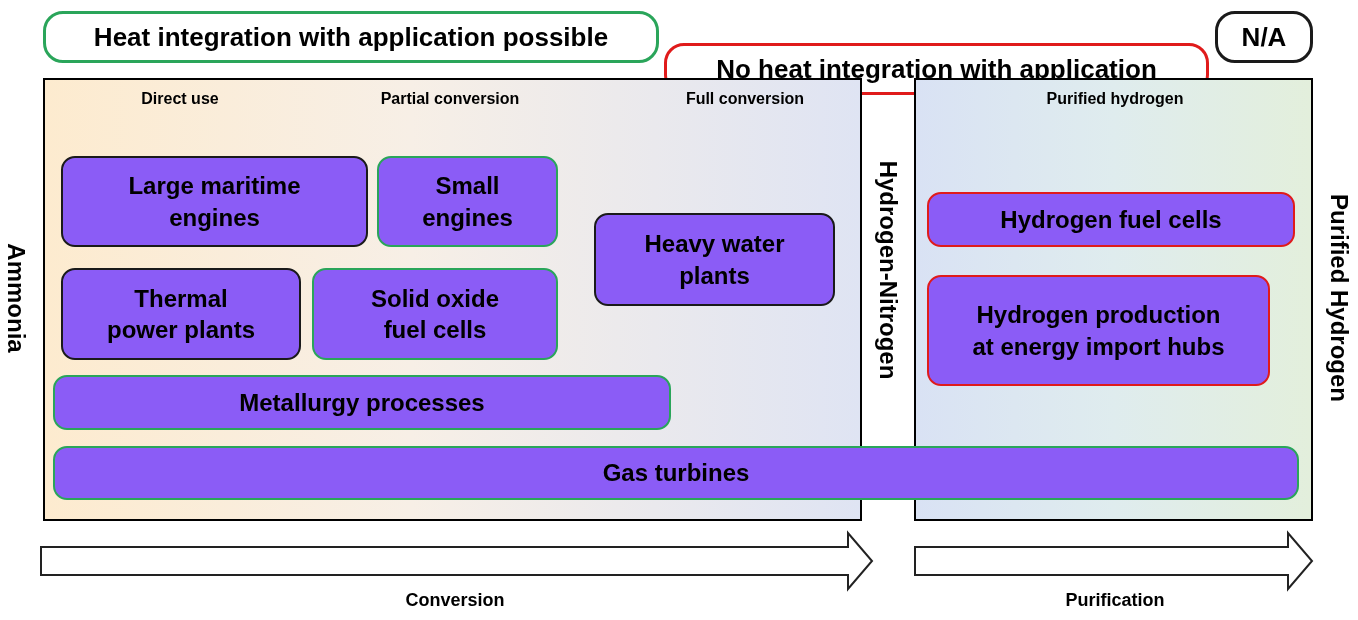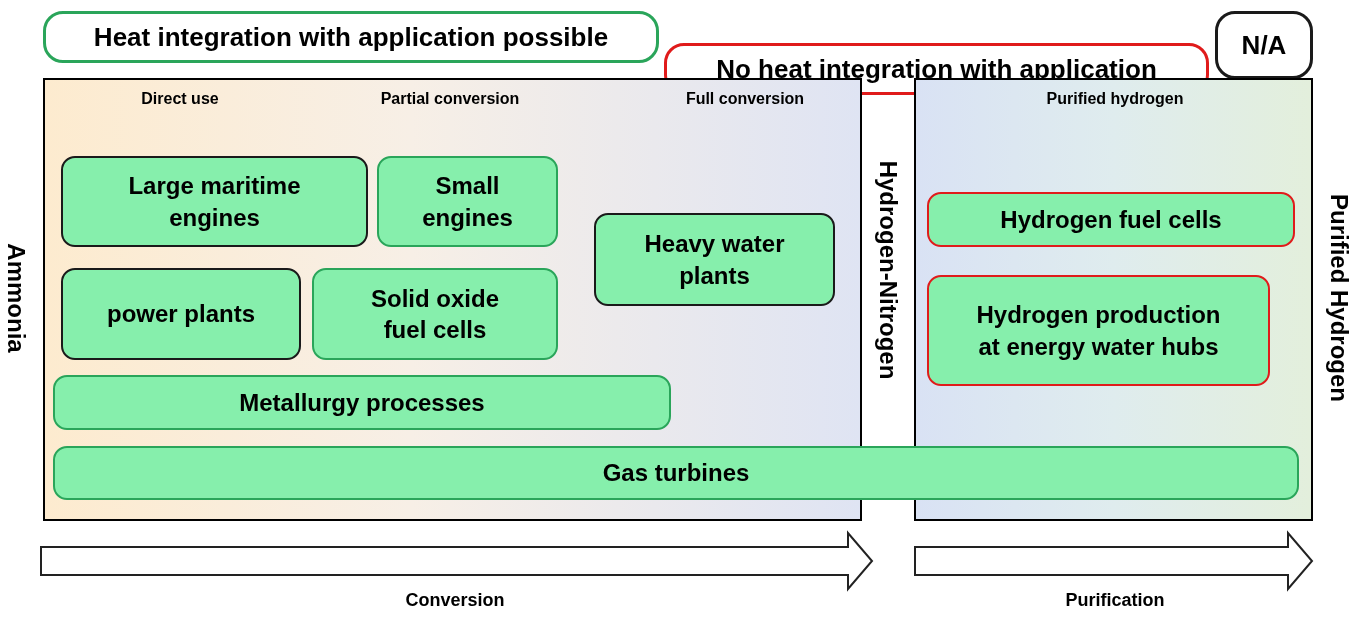--- a/index.html
+++ b/index.html
@@ -4,39 +4,39 @@
 <style>
   html, body { margin:0; padding:0; background:#ffffff; }
   body { width:1358px; height:620px; position:relative; overflow:hidden;
          font-family:"Liberation Sans", "DejaVu Sans", sans-serif; font-weight:bold; color:#000; }
   .abs { position:absolute; box-sizing:border-box; }
   .legend { border:3px solid; border-radius:20px; background:#fff; display:flex; align-items:center; justify-content:center; font-size:26px; }
   .panel { border:2px solid #000; }
   .panel-left { background:linear-gradient(90deg, #fdebcf 0%, #f7efe6 45%, #dfe4f3 100%); }
   .panel-right { background:linear-gradient(90deg, #d9e2f4 0%, #dfecee 50%, #e3efdc 100%); }
   .hdr { font-size:16px; text-align:center; white-space:nowrap; }
-  .box { background:#86efac; border:2px solid; border-radius:14px; display:flex; align-items:center; justify-content:center; text-align:center; font-size:24px; line-height:1.3; }
+  .box { background:#8b5cf6; border:2px solid; border-radius:14px; display:flex; align-items:center; justify-content:center; text-align:center; font-size:24px; line-height:1.3; }
   .g { border-color:#2aa55a; }
   .r { border-color:#e01b1b; }
   .k { border-color:#1a1a1a; }
   .vert { font-size:24px; white-space:nowrap; display:flex; align-items:center; justify-content:center; }
   .vert span { display:inline-block; transform:rotate(90deg); }
   .bottom-label { font-size:18px; text-align:center; }
   svg.arrow { position:absolute; overflow:visible; }
 </style>
 </head>
 <body>
 
 <div class="abs legend" style="left:43px; top:11px; width:616px; height:52px; border-color:#2aa55a;">
   <span>Heat integration with application possible</span>
 </div>
 <div class="abs legend" style="left:664px; top:11px; width:545px; height:52px; border-color:#e01b1b;margin-top:32px;">
   <span>No heat integration with application</span>
 </div>
-<div class="abs legend" style="left:1215px; top:11px; width:98px; height:68px; border-color:#1a1a1a;text-align:right;">
+<div class="abs legend" style="left:1215px; top:11px; width:98px; height:52px; border-color:#1a1a1a;text-align:right;">
   <span>N/A</span>
 </div>
 
 <div class="abs vert" style="left:0px; top:78px; width:32px; height:440px;">
   <span>Ammonia</span>
 </div>
 
 <div class="abs panel panel-left" style="left:43px; top:78px; width:819px; height:443px;"></div>
 
 <div class="abs hdr" style="left:90px; top:90px; width:180px;">Direct use</div>
@@ -56,20 +56,21 @@
     </div>
 </div>
 <div class="abs box k" style="left:594px; top:213px; width:241px; height:93px;">
   <div>
       <div>Heavy water</div>
   <div>plants</div>
     </div>
 </div>
 <div class="abs box k" style="left:61px; top:268px; width:240px; height:92px;">
   <div>
+      <div>Thermal</div>
   <div>power plants</div>
     </div>
 </div>
 <div class="abs box g" style="left:312px; top:268px; width:246px; height:92px;">
   <div>
       <div>Solid oxide</div>
   <div>fuel cells</div>
     </div>
 </div>
 <div class="abs box g" style="left:53px; top:375px; width:618px; height:55px;">
@@ -83,21 +84,21 @@
 <div class="abs panel panel-right" style="left:914px; top:78px; width:399px; height:443px;"></div>
 
 <div class="abs hdr" style="left:920px; top:90px; width:390px;">Purified hydrogen</div>
 
 <div class="abs box r" style="left:927px; top:192px; width:368px; height:55px;">
   <span>Hydrogen fuel cells</span>
 </div>
 <div class="abs box r" style="left:927px; top:275px; width:343px; height:111px;">
   <div>
       <div>Hydrogen production</div>
-  <div>at energy water hubs</div>
+  <div>at energy import hubs</div>
     </div>
 </div>
 
 <div class="abs box g" style="left:53px; top:446px; width:1246px; height:54px;">
   <span>Gas turbines</span>
 </div>
 
 <div class="abs vert" style="left:1320px; top:78px; width:38px; height:440px;">
   <span>Purified Hydrogen</span>
 </div>

